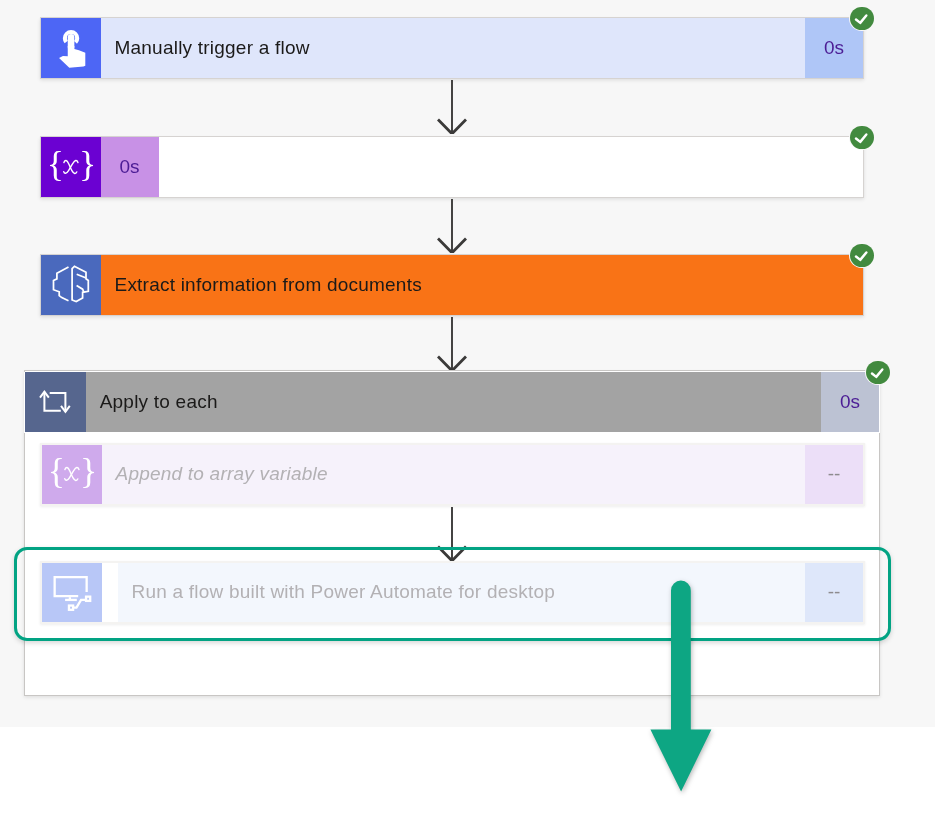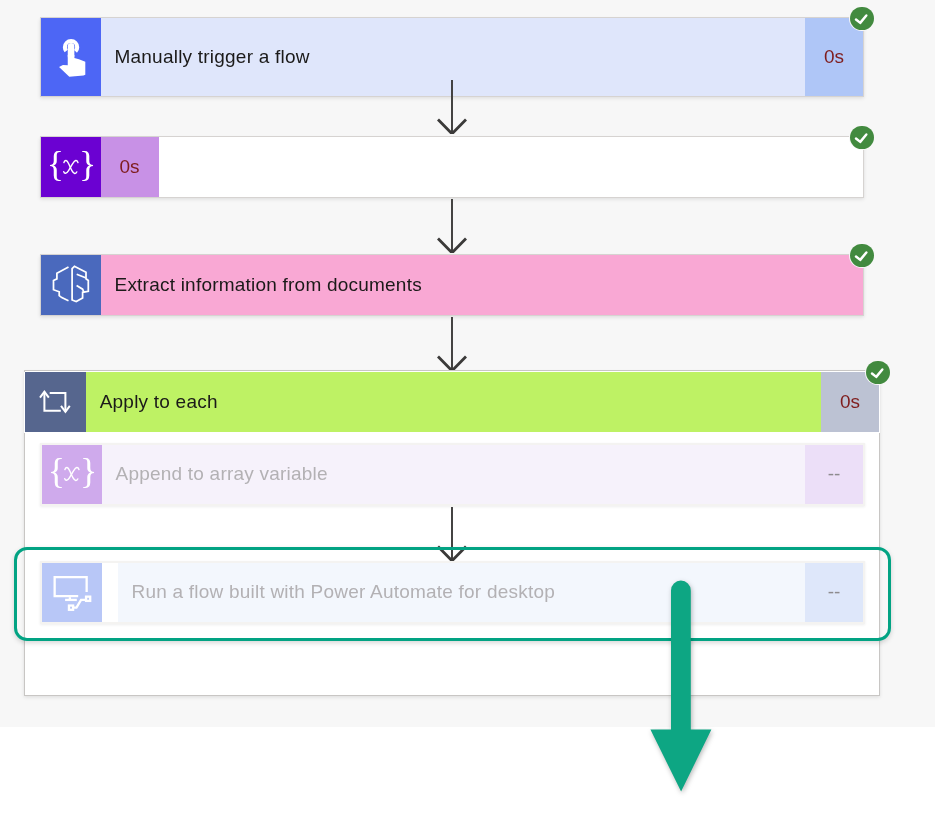--- a/index.html
+++ b/index.html
@@ -21,21 +21,21 @@
   }
   .card .icon-box{
     width:60px;flex:0 0 60px;display:flex;align-items:center;justify-content:center;
   }
   .card .title{
     flex:1 1 auto;display:flex;align-items:center;
     padding-left:14px;font-size:19px;color:#1b1a19;letter-spacing:0.22px;
   }
   .card .dur{
     flex:0 0 58px;display:flex;align-items:center;justify-content:center;
-    font-size:19px;color:#7f1d1d;
+    font-size:19px;color:#4c1d95;
   }
 
   
   .conn{position:absolute;}
 
   
   .badge{
     position:absolute;width:25.4px;height:25.4px;border-radius:50%;
     background:#f7f7f7;display:flex;align-items:center;justify-content:center;
   }
@@ -62,21 +62,21 @@
 
   .faded .title{color:#b3b1b4;}
   .faded .dur{color:#8d8b8e;}
   .card.faded{border:2px solid #f4f3f1;box-shadow:0 1.2px 2.6px rgba(0,0,0,0.07), 0 0.2px 0.7px rgba(0,0,0,0.06);}
 </style>
 </head>
 <body>
 
 <div id="stage">
   <div id="lower-surface"></div>
-<div class="card" style="left: 40px; top: 17px; width: 824px; height: 80px;">
+<div class="card" style="left: 40px; top: 17px; width: 824px; height: 62px;">
       <div class="icon-box" style="background: rgb(77, 102, 245); width: 59.5px; flex: 0 0 59.5px;">
         <svg width="40" height="40" viewBox="0 0 40 40" fill="none" xmlns="http://www.w3.org/2000/svg">
     <circle cx="20.05" cy="10.2" r="6.15" fill="none" stroke="#fff" stroke-width="4.1" stroke-dasharray="28.44 10.2" stroke-dashoffset="-14.76"></circle>
     <rect x="16.75" y="5.9" width="6.6" height="16.5" rx="3.3" fill="#fff"></rect>
     <path fill="#fff" d="M16.75 18.0h6.6v3.1l4.6 1.15 6.35 2.5v12.9l-1.8.95-14.2 1.05-10.25-9.6 3.9-2.1 4.8.2V18.0Z"></path>
   </svg>
       </div>
       <div class="title" style="background: rgb(223, 230, 251);">Manually trigger a flow</div>
       <div class="dur" style="background: rgb(175, 198, 247); flex: 0 0 58.1px;">0s</div>
     </div>
@@ -109,21 +109,21 @@
     </div>
     <div class="card" style="left: 40px; top: 254px; width: 824px; height: 62px;">
       <div class="icon-box" style="background: rgb(74, 105, 189); width: 59.5px; flex: 0 0 59.5px;">
         <svg width="40" height="40" viewBox="0 0 40 40" fill="none" xmlns="http://www.w3.org/2000/svg" stroke="#fff" stroke-width="1.75" stroke-linejoin="miter" stroke-linecap="butt">
     <path d="M17.5 1.9 5.9 8.3v5.6L2.5 15.5v9.2l5.7 2.1v3.8l2.6 2 6.7 3.2"></path>
     <path d="M23.4 1.3 21.1 3.5v31.5l4.1 1.6 6.4-3.7v-5.6l5.7-1V15.5L35.0 13.7V7.3L23.4 1.3Z"></path>
     <path d="M25.7 9.2 34.5 12.7"></path>
     <path d="M25.6 20.6 31.6 24.2l1.3 2.9"></path>
   </svg>
       </div>
-      <div class="title" style="background: #f9a8d4; text-align: center;">Extract information from documents</div>
+      <div class="title" style="background: #f97316; text-align: center;">Extract information from documents</div>
     </div>
     <div class="badge" style="left: 849.3px; top: 243.1px;">
       <div class="disc" style="background: rgb(66, 138, 63);">
         <svg width="23.2" height="23.2" viewBox="0 0 24 24" fill="none" xmlns="http://www.w3.org/2000/svg">
     <path d="M6.2 12.9 10.6 16.4 16.9 8.8" stroke="#fff" stroke-width="2.55" stroke-linecap="round" stroke-linejoin="round"></path>
   </svg>
       </div>
     </div>
     <div class="conn" style="left: 434.95px; top: 80px; width: 34px; height: 54.2px;"><svg width="34" height="54.19999999999999" viewBox="0 0 34 54.19999999999999" fill="none" xmlns="http://www.w3.org/2000/svg" shape-rendering="geometricPrecision">
     <path d="M17 0 V53.79999999999999" stroke="#3b3a39" stroke-width="1.9"></path>
@@ -140,42 +140,42 @@
     <div class="scope" style="left: 24px; top: 369.6px; width: 856px; height: 326px;"></div>
     <div class="card" style="left: 24px; top: 371.6px; width: 856px; height: 61.5px; border-width: 0px 1.2px 1.2px; border-top-style: initial; border-right-style: solid; border-bottom-style: solid; border-left-style: solid; border-top-color: initial; border-right-color: rgb(255, 255, 255); border-bottom-color: rgb(255, 255, 255); border-left-color: rgb(255, 255, 255); border-image: initial; box-shadow: none;">
       <div class="icon-box" style="background: rgb(86, 102, 142); width: 60.7px; flex: 0 0 60.7px;">
         <svg width="40" height="40" viewBox="0 0 40 40" fill="none" xmlns="http://www.w3.org/2000/svg" stroke="#fff" stroke-width="2.0" stroke-linecap="butt" stroke-linejoin="miter">
     <path d="M9.4 9.7V28.7H25.8"></path>
     <path d="M30.4 29.8V10.9H14.7"></path>
     <path d="M5.0 15.6 9.4 9.7l4.4 5.9"></path>
     <path d="M26.0 23.9l4.4 5.9 4.4-5.9"></path>
   </svg>
       </div>
-      <div class="title" style="background: #bef264;">Apply to each</div>
+      <div class="title" style="background: #a3a3a3;">Apply to each</div>
       <div class="dur" style="background: rgb(188, 194, 211); flex: 0 0 58.1px;">0s</div>
     </div>
     <div class="badge" style="left: 865.3px; top: 360.1px;">
       <div class="disc" style="background: rgb(66, 138, 63);">
         <svg width="23.2" height="23.2" viewBox="0 0 24 24" fill="none" xmlns="http://www.w3.org/2000/svg">
     <path d="M6.2 12.9 10.6 16.4 16.9 8.8" stroke="#fff" stroke-width="2.55" stroke-linecap="round" stroke-linejoin="round"></path>
   </svg>
       </div>
     </div>
     <div class="card faded" style="left: 40px; top: 442.8px; width: 825px; height: 63.4px;">
       <div class="icon-box" style="background: rgb(207, 170, 236); width: 59.5px; flex: 0 0 59.5px;">
         <svg width="48" height="48" viewBox="0 0 48 48" xmlns="http://www.w3.org/2000/svg">
     <text x="-0.2" y="33.4" font-family="'Liberation Serif',serif" font-size="36" fill="#fff">{</text>
     <text x="31.9" y="33.4" font-family="'Liberation Serif',serif" font-size="36" fill="#fff">}</text>
     <g fill="none" stroke="#fff" stroke-width="1.55" stroke-linecap="round" stroke-linejoin="round" transform="translate(24 23.5) scale(0.92) translate(-24 -23.5)">
       <path d="M16.3 19.3c.3-1.6 1.3-2.5 2.3-2.35 1.15.2 2.0 1.6 3.0 3.8 1.25 2.75 2.5 5.75 3.55 7.6.95 1.7 1.85 2.6 2.85 2.75 1.05.15 1.9-.55 2.3-1.75"></path>
       <path d="M31.6 19.3c-.35-1.65-1.4-2.5-2.45-2.3-1.1.2-2.1 1.45-3.5 3.65-1.6 2.5-3.1 5.45-4.3 7.3-1.15 1.75-2.2 2.8-3.2 2.95-1.0.15-1.75-.55-2.05-1.75"></path>
     </g>
   </svg>
       </div>
-      <div class="title" style="background: rgb(246, 242, 251);">Append to array variable</div>
+      <div class="title" style="background: rgb(246, 242, 251); font-style: italic;">Append to array variable</div>
       <div class="dur" style="background: rgb(236, 223, 248); flex: 0 0 58.1px;">--</div>
     </div>
     <div class="card faded" style="left: 40px; top: 560.8px; width: 825px; height: 63.4px;">
       <div class="icon-box" style="background: rgb(184, 199, 247); width: 59.5px; flex: 0 0 59.5px;">
         <svg width="40" height="40" viewBox="0 0 40 40" fill="none" xmlns="http://www.w3.org/2000/svg" stroke="#fff" stroke-width="2.3" stroke-linecap="butt" stroke-linejoin="miter">
     <path d="M34.65 19.9V5.05H2.65V24.05H26.2"></path>
     <path d="M17.9 25.2v3.6"></path>
     <path d="M13.1 27.9h11.7"></path>
     <rect x="16.95" y="33.55" width="4.15" height="4.25"></rect>
     <rect x="34.05" y="24.65" width="4.15" height="4.25"></rect>

